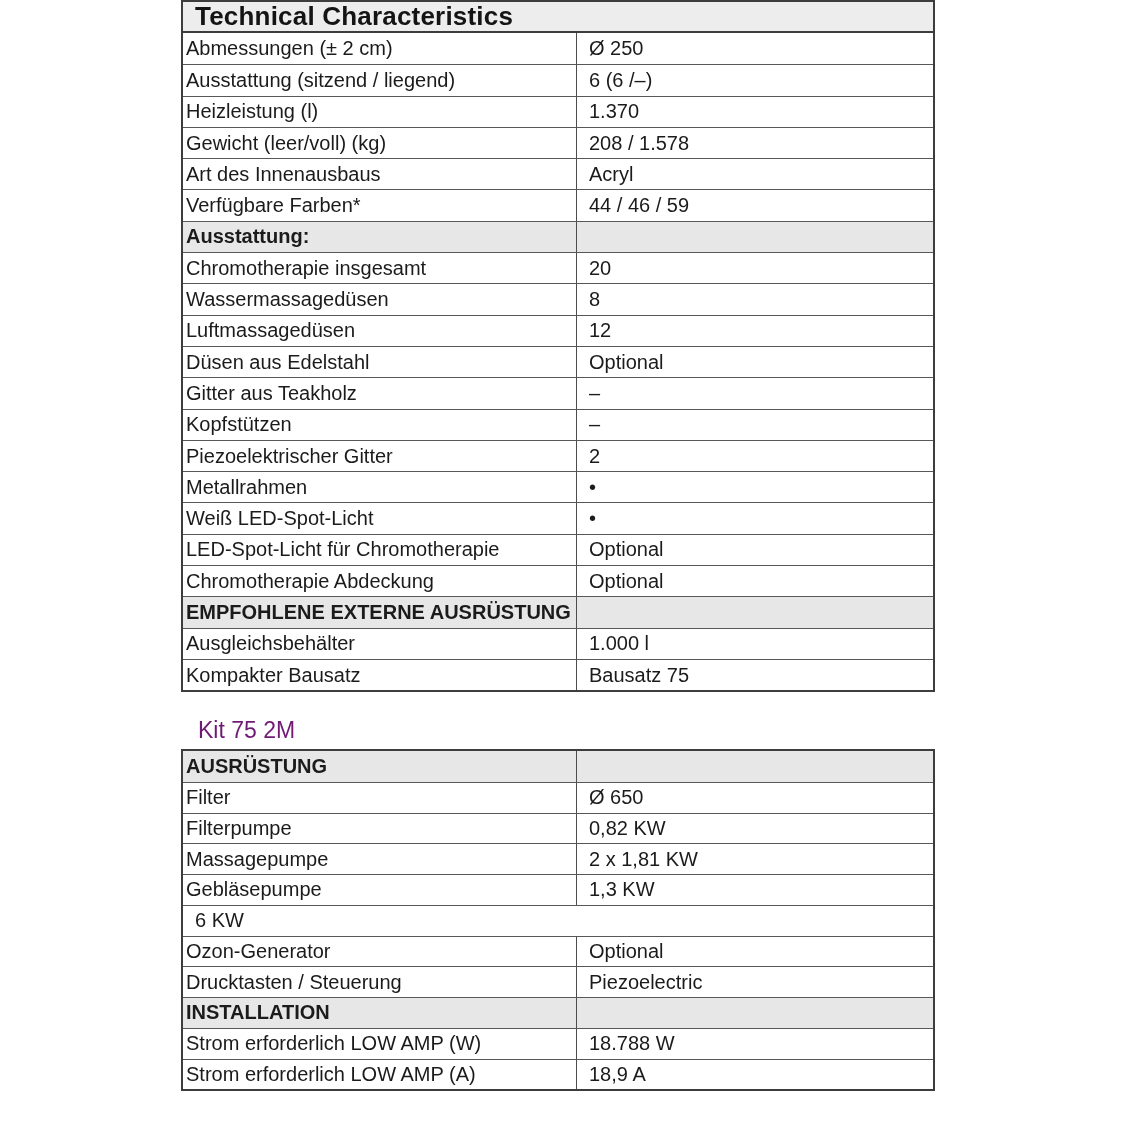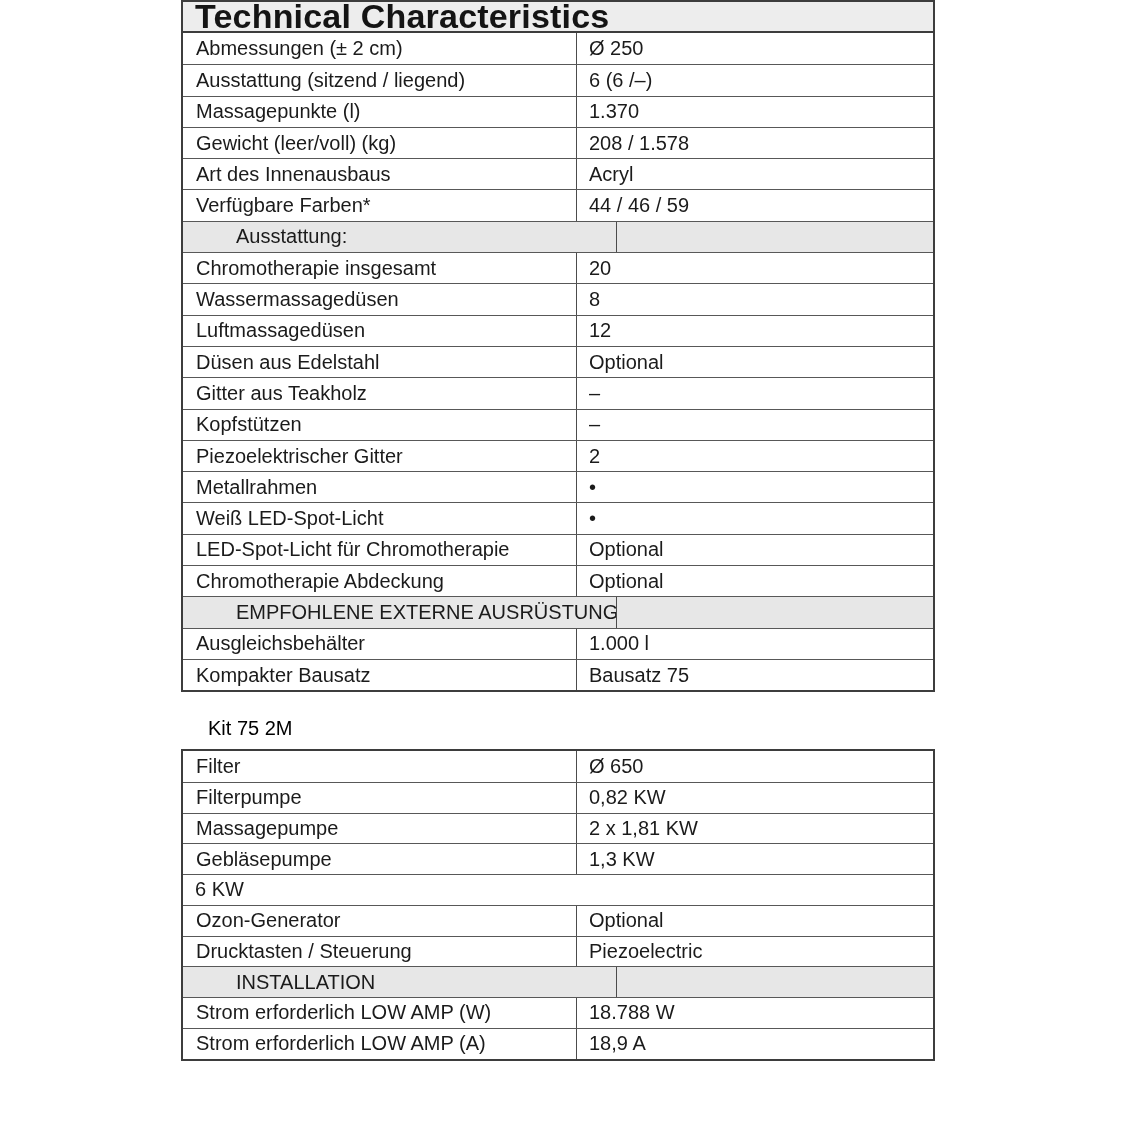--- a/index.html
+++ b/index.html
@@ -29,82 +29,82 @@
   #table1 { top: 0; }
   #table2 { top: 749px; }
   .table-title {
     box-sizing: border-box;
     height: 31px;
     background: #ededed;
     display: flex;
     align-items: center;
     padding-left: 12px;
     font-weight: bold;
-    font-size: 34px;
+    font-size: 26px;
     letter-spacing: 0.2px;
     border-bottom: 2px solid #3d3d3d;
     color: #141414;
   }
   .tr {
     display: flex;
     box-sizing: border-box;
     height: 31.3px;
     border-top: 1.5px solid #585858;
     background: #ffffff;
   }
   #table1 .rows .tr:first-child { border-top: none; }
   #table2 .tr { height: 30.75px; }
   #table2 .tr:first-child { border-top: none; }
   .tr.section {
     background: #e7e7e7;
   }
-  .tr.section .td.label { font-weight: normal; margin-left: 40px; }
+  .tr.section .td.label { font-weight: bold; }
   .td {
     box-sizing: border-box;
     display: flex;
     align-items: center;
     font-size: 20px;
     white-space: nowrap;
     overflow: hidden;
   }
   .td.label {
     width: 394px;
-    padding-left: 13px;
+    padding-left: 3px;
     border-right: 1.6px solid #4c4c4c;
   }
   .td.value {
     flex: 1;
     padding-left: 12px;
   }
   .kit-label {
     position: absolute;
-    left: 208px;
+    left: 198px;
     top: 717px;
-    font-size: 20px;
-    color: #000000;
+    font-size: 23px;
+    color: #701a75;
   }
 </style>
 </head>
 <body>
 
 <div class="page">
 
   <div class="spec-table" id="table1">
     <div class="table-title">Technical Characteristics</div>
     <div class="rows">
       <div class="tr">
           <div class="td label">Abmessungen (± 2 cm)</div>
           <div class="td value">Ø 250</div>
         </div>
       <div class="tr">
           <div class="td label">Ausstattung (sitzend / liegend)</div>
           <div class="td value">6 (6 /–)</div>
         </div>
       <div class="tr">
-          <div class="td label">Massagepunkte (l)</div>
+          <div class="td label">Heizleistung (l)</div>
           <div class="td value">1.370</div>
         </div>
       <div class="tr">
           <div class="td label">Gewicht (leer/voll) (kg)</div>
           <div class="td value">208 / 1.578</div>
         </div>
       <div class="tr">
           <div class="td label">Art des Innenausbaus</div>
           <div class="td value">Acryl</div>
         </div>
@@ -171,20 +171,24 @@
       <div class="tr">
           <div class="td label">Kompakter Bausatz</div>
           <div class="td value">Bausatz 75</div>
         </div>
     </div>
   </div>
 
   <div class="kit-label">Kit 75 2M</div>
 
   <div class="spec-table" id="table2">
+    <div class="tr section">
+        <div class="td label">AUSRÜSTUNG</div>
+        <div class="td value"></div>
+      </div>
     <div class="tr">
         <div class="td label">Filter</div>
         <div class="td value">Ø 650</div>
       </div>
     <div class="tr">
         <div class="td label">Filterpumpe</div>
         <div class="td value">0,82 KW</div>
       </div>
     <div class="tr">
         <div class="td label">Massagepumpe</div>

